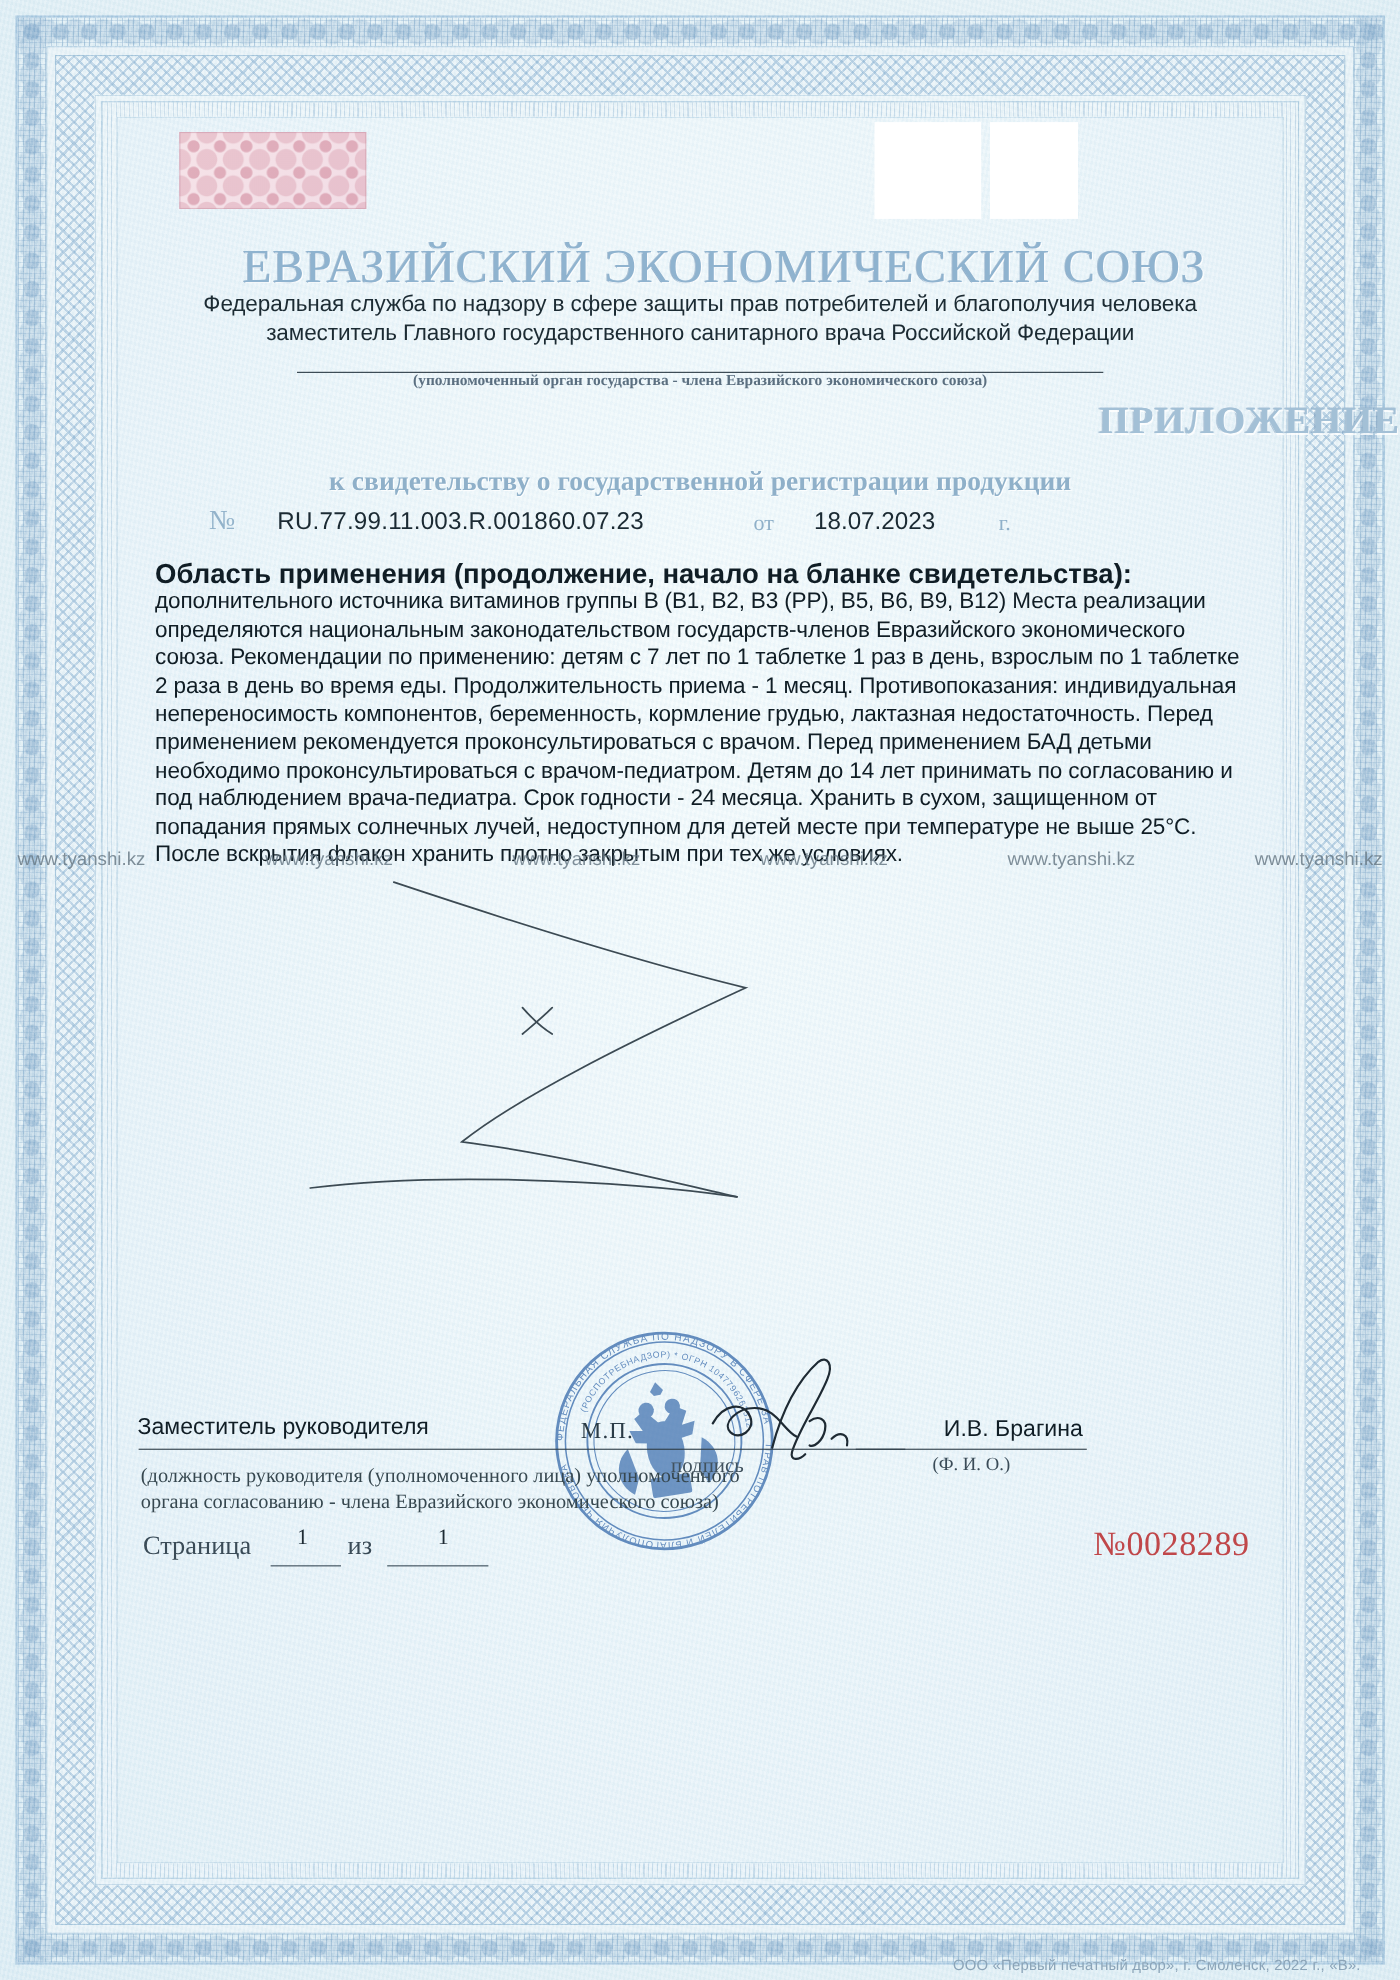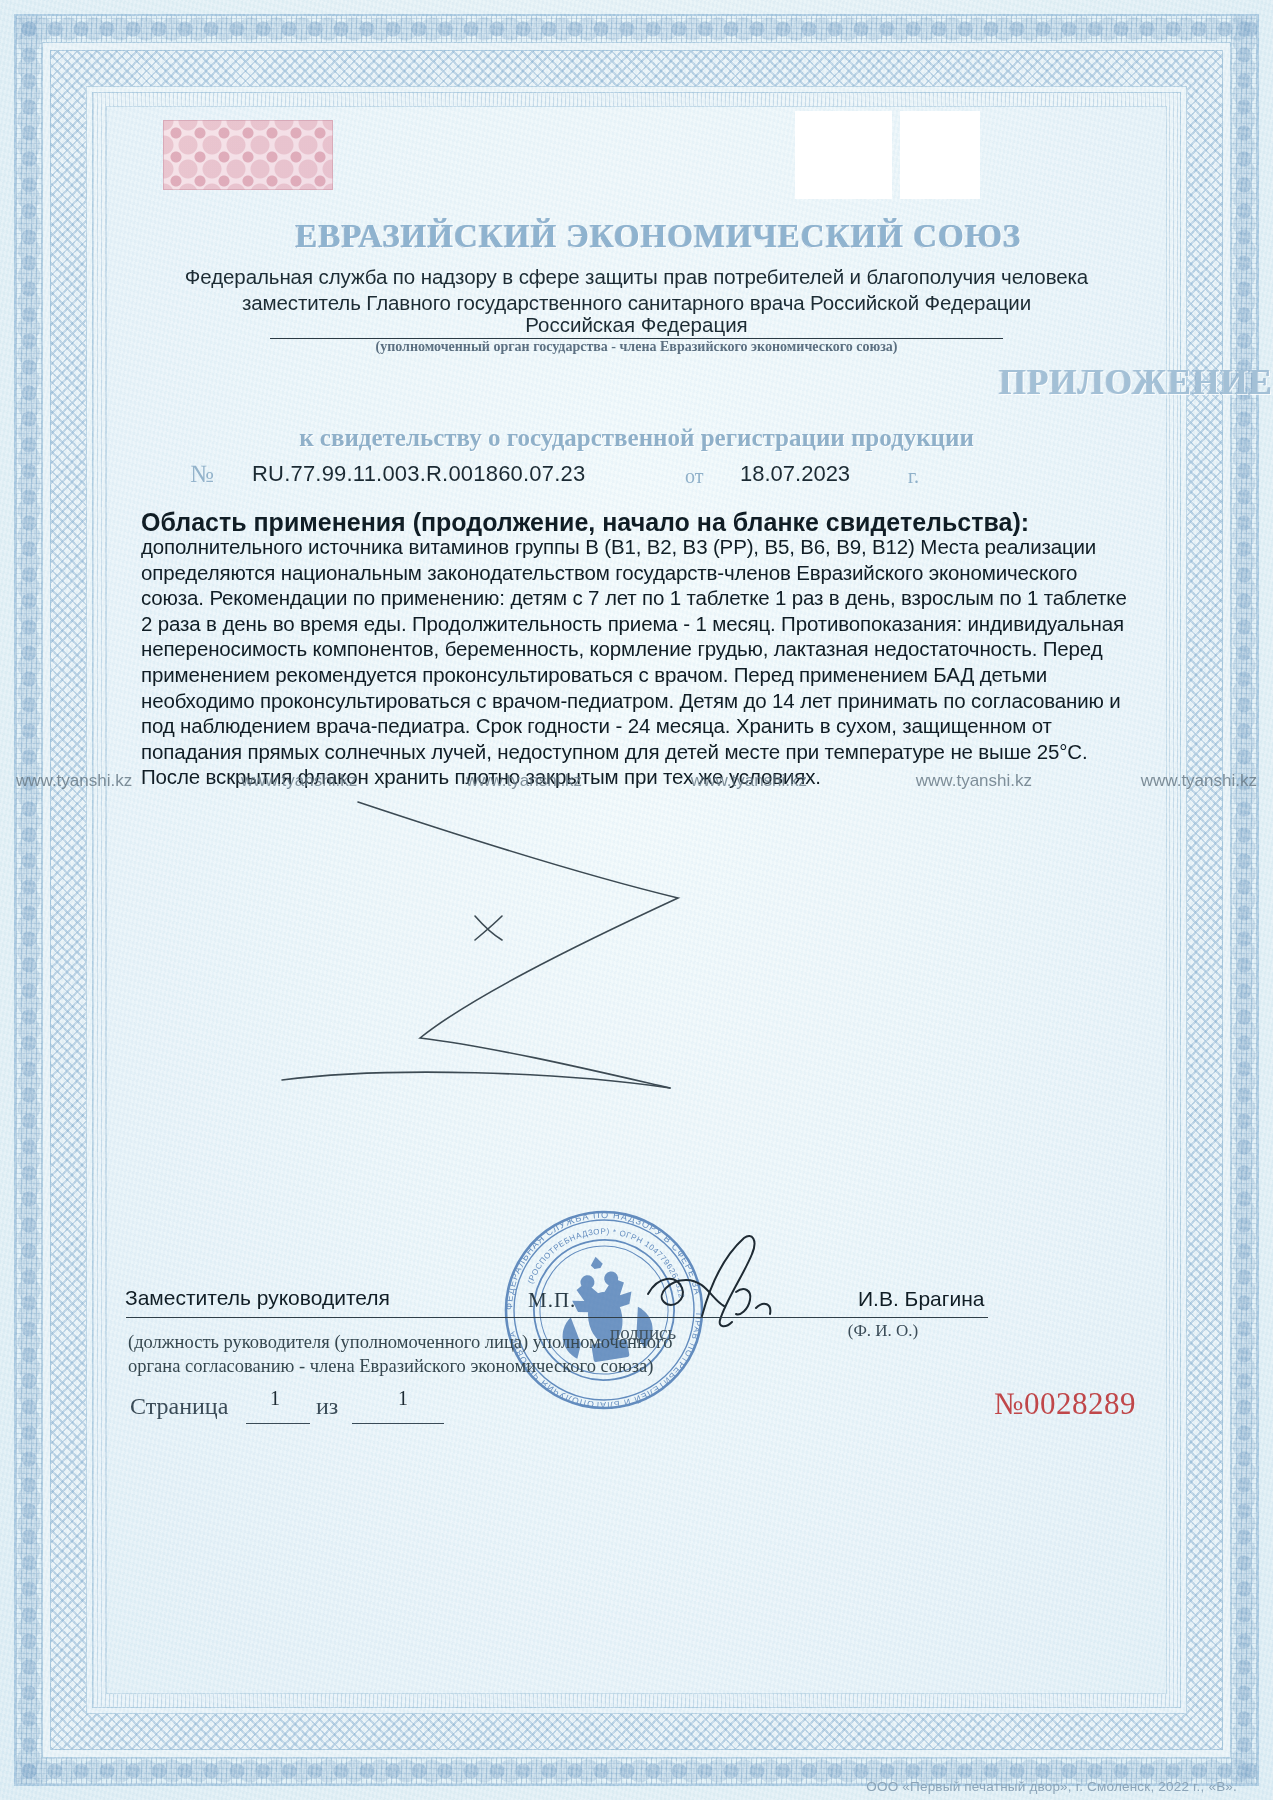--- a/index.html
+++ b/index.html
@@ -109,22 +109,22 @@
   .white-patch{
     position:absolute;background:#ffffff;
   }
   .wp1{left:795px;top:111px;width:97px;height:88px;}
   .wp2{left:900px;top:111px;width:80px;height:88px;}
 
   .title-main{
     position:absolute;left:0;right:0;top:218px;
     text-align:center;
     font-family:"Liberation Serif", serif;
-    font-weight:bold;
-    font-size:33px;
+    font-weight:normal;
+    font-size:43px;
     letter-spacing:1px;
     color:#8fb3cf;
     text-shadow:
       1px 1px 0 rgba(255,255,255,.85),
       -1px 0 0 rgba(110,145,180,.55),
        0 1px 0 rgba(120,155,190,.45);
     padding-left: 44px;
   }
 
   .org-line{
@@ -314,23 +314,20 @@
 
     <div class="holo"></div>
     <div class="white-patch wp1"></div>
     <div class="white-patch wp2"></div>
 
     <div class="title-main">ЕВРАЗИЙСКИЙ ЭКОНОМИЧЕСКИЙ СОЮЗ</div>
 
     <div class="org-line org-l1">Федеральная служба по надзору в сфере защиты прав потребителей и благополучия человека</div>
     <div class="org-line org-l2">заместитель Главного государственного санитарного врача Российской Федерации</div>
 
-    <div class="country-wrap">
-      <span class="country">Российская Федерация</span>
-    </div>
     <div class="rule"></div>
     <div class="caption-sm">(уполномоченный орган государства - члена Евразийского экономического союза)</div>
 
     <div class="prilozhenie">ПРИЛОЖЕНИЕ</div>
     <div class="subtitle">к свидетельству о государственной регистрации продукции</div>
 
     <div class="numrow">
       <span class="nosign">№</span>
       <span class="regno">RU.77.99.11.003.R.001860.07.23</span>
       <span class="ot">от</span>

